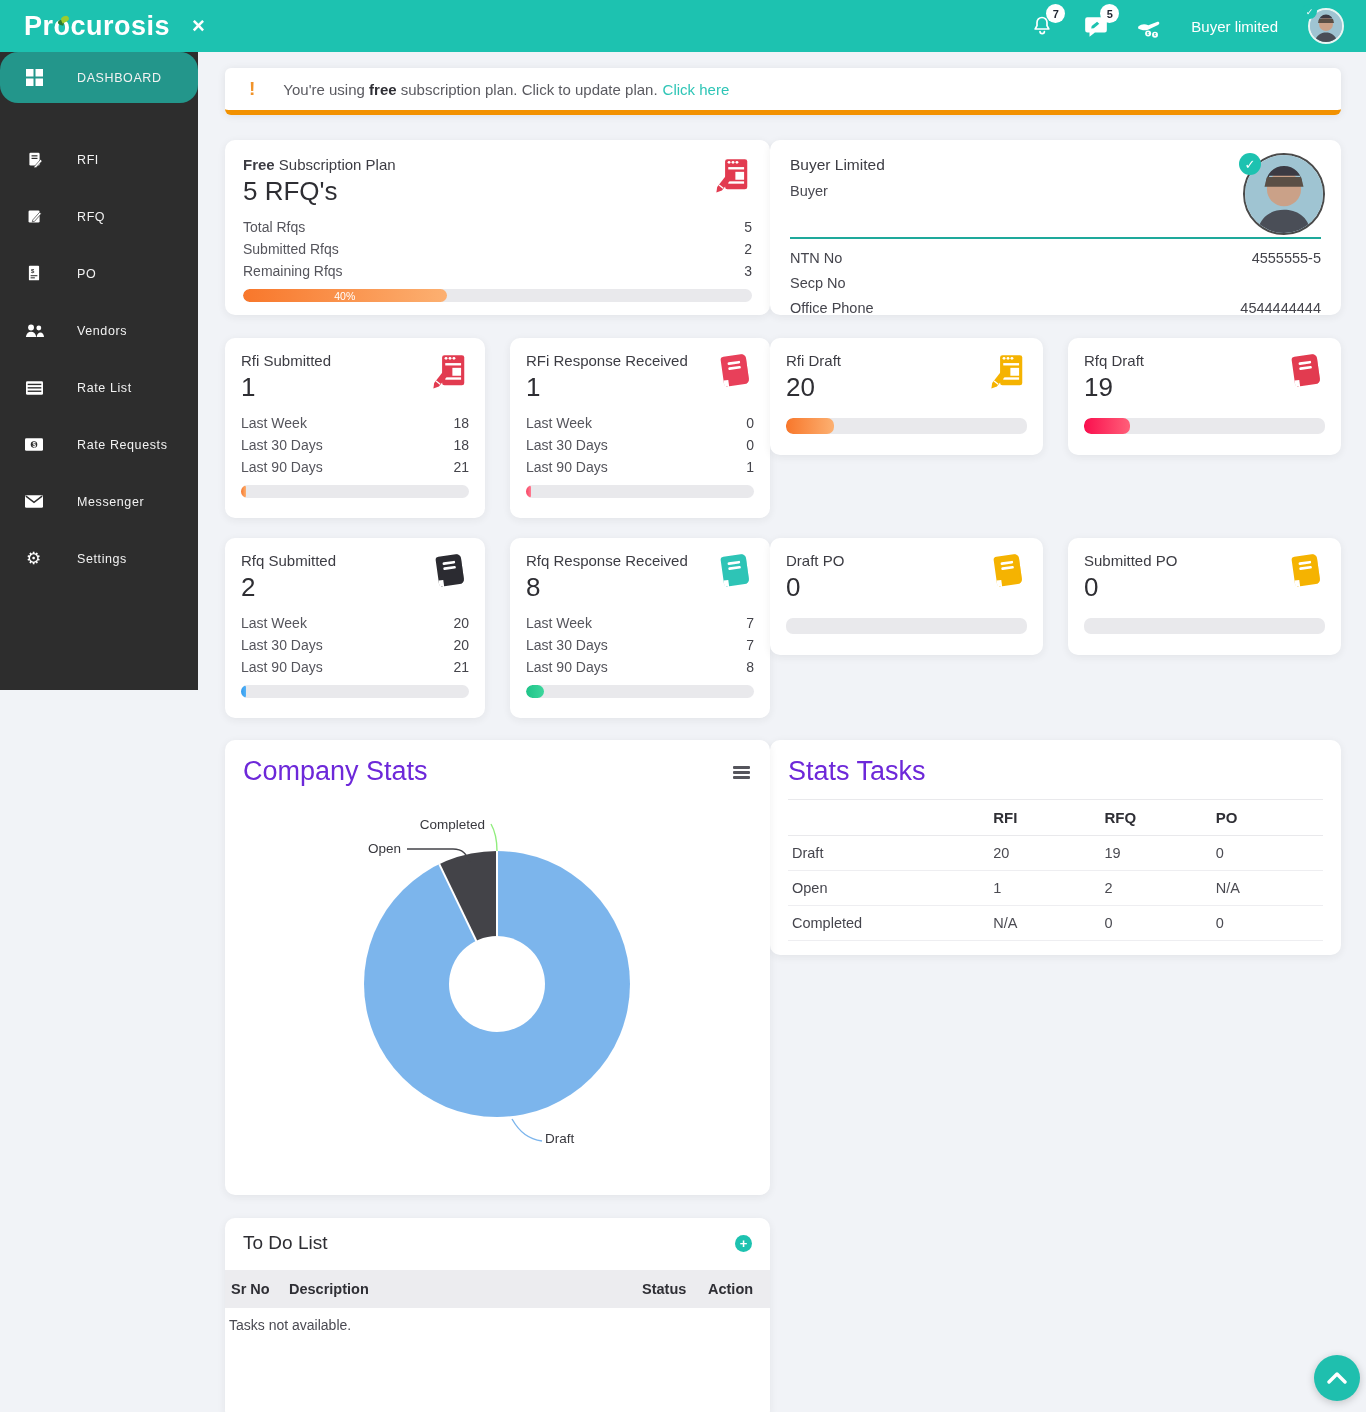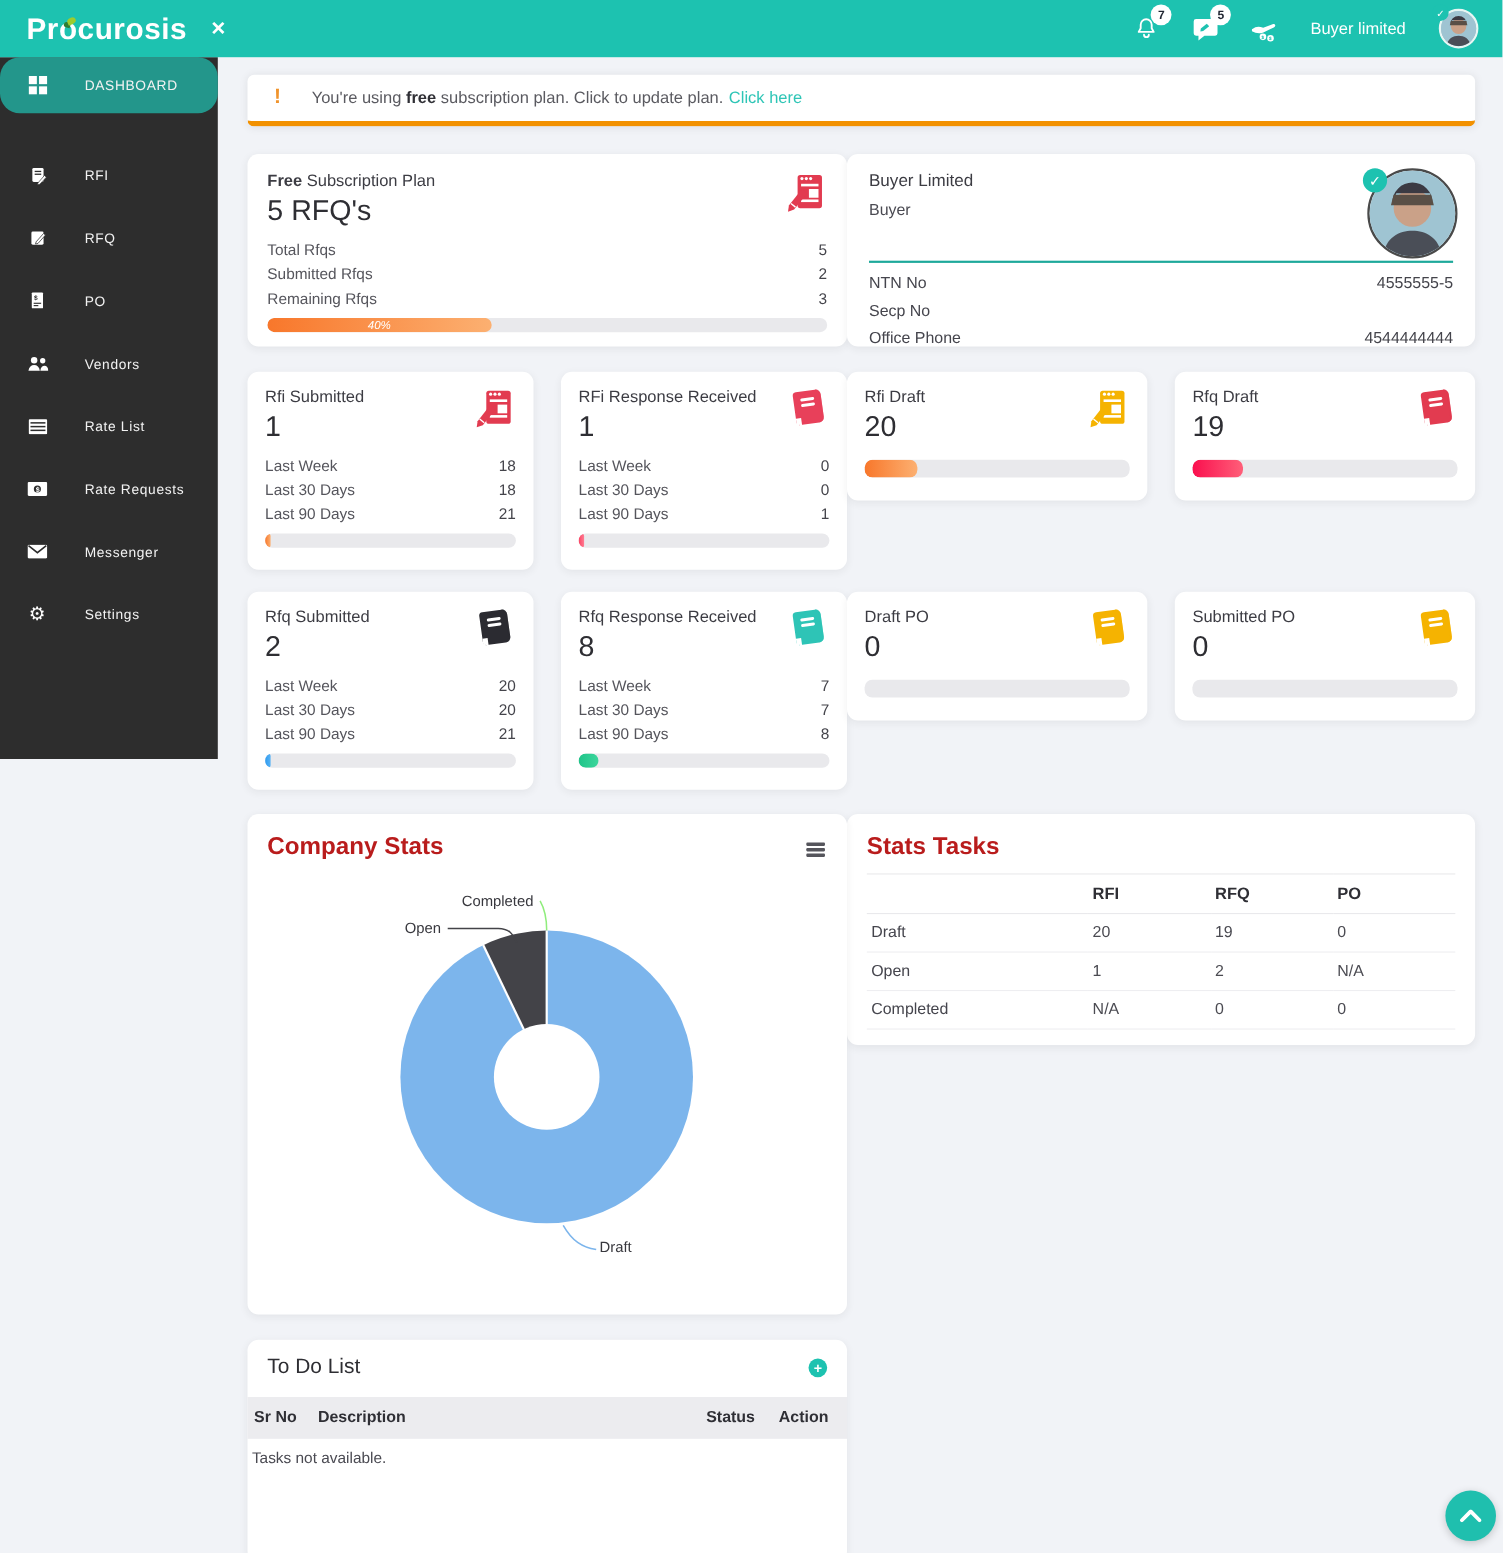--- a/index.html
+++ b/index.html
@@ -58,21 +58,21 @@
   .stat-value { font-size:26px; color:#2e2e33; margin-top:3px; }
   .stat-head { display:flex; justify-content:space-between; align-items:flex-start; }
   .stat-icon { width:38px; height:38px; flex:0 0 38px; }
   .stat-icon svg { width:38px; height:38px; }
   .kv-rows { margin-top:9px; }
   .kv-row { display:flex; justify-content:space-between; font-size:14px; color:#55555c; line-height:22px; }
   .kv-row .v { color:#44444b; }
   .track { background:#e9e9ec; border-radius:7px; height:13px; margin-top:7px; overflow:hidden; position:relative; }
   .fill { height:100%; border-radius:7px; display:flex; align-items:center; justify-content:center; }
   .bar-label { color:#fff; font-size:10.5px; }
-  .bar-orange { background:linear-gradient(90deg,#f8772b,#fcb071);font-style:italic; }
+  .bar-orange { background:linear-gradient(90deg,#f8772b,#fcb071); }
   .bar-pink   { background:linear-gradient(90deg,#fa0f4e,#ff5f79); }
   .bar-red    { background:linear-gradient(90deg,#fa4262,#ff7c92); }
   .bar-blue   { background:linear-gradient(90deg,#2e9bf0,#57b2f5); }
   .bar-green  { background:linear-gradient(90deg,#1fc489,#3cd69c); }
 
   .sub-card { height:175px; padding:16px 18px; margin-bottom:23px; }
   .detail-card { height:180px; padding:14px 16px; }
   .row-detail { margin-bottom:20px; }
   .row-detail2 { margin-bottom:22px; }
   .simple-card { height:117px; padding:14px 16px; }
@@ -86,21 +86,21 @@
   .profile-role { font-size:14.5px; color:#4a4a52; margin-top:9px; }
   .avatar-lg { position:absolute; top:13px; right:16px; width:82px; height:82px; }
   .avatar-lg .avatar-circle { border:2px solid #4a4a4a; box-shadow:inset 0 0 0 3px #fff; }
   .avatar-lg .check-badge { width:22px; height:22px; font-size:13px; top:0; left:-4px; }
   .profile-line { position:absolute; left:20px; right:20px; top:97px; height:2px; background:#1ea99b; }
   .profile-rows { position:absolute; left:20px; right:20px; top:106px; }
   .profile-rows .kv-row { font-size:14.5px; line-height:25px; color:#45454d;text-align:center; }
 
   
   .chart-card { height:455px; padding-top:16px; margin-bottom:23px; position:relative; }
-  .section-title { font-size:22px; font-weight:700; color:#b91c1c; }
+  .section-title { font-size:27px; font-weight:400; color:#6d28d9; }
   .chart-card .section-title { margin-left:18px; }
   .hamburger { position:absolute; right:20px; top:26px; width:17px; cursor:pointer; }
   .hamburger div { height:2.5px; background:#55555c; margin-bottom:2.5px; border-radius:1px; }
   .chart-area { position:relative; height:395px; margin-top:2px; }
   .donut { position:absolute; left:139px; top:62px; width:266px; height:266px; border-radius:50%; }
   .donut::after { content:''; position:absolute; left:50%; top:50%; width:96px; height:96px;
     margin:-48px 0 0 -48px; background:#fff; border-radius:50%; z-index:2; }
   .donut-sep { position:absolute; left:calc(50% - 1px); bottom:50%; width:2px; height:50%;
     background:#fff; transform-origin:bottom center; z-index:1; }
   .pie-lbl { position:absolute; font-size:13.5px; color:#38383e; }

